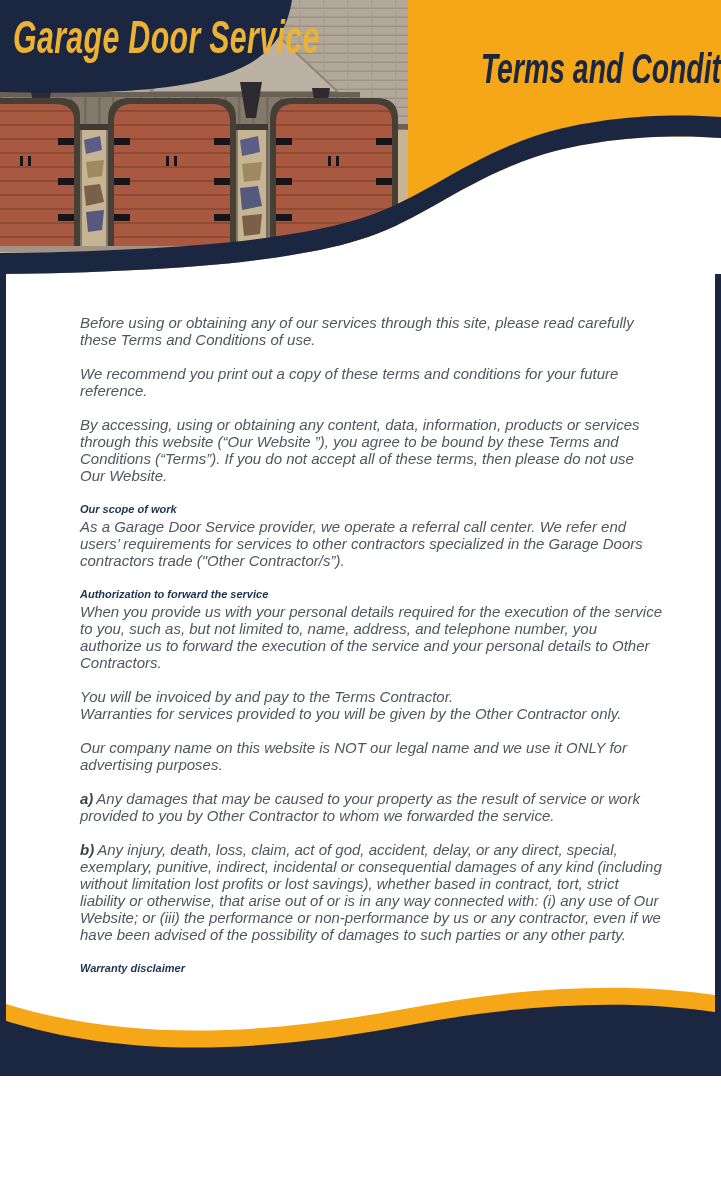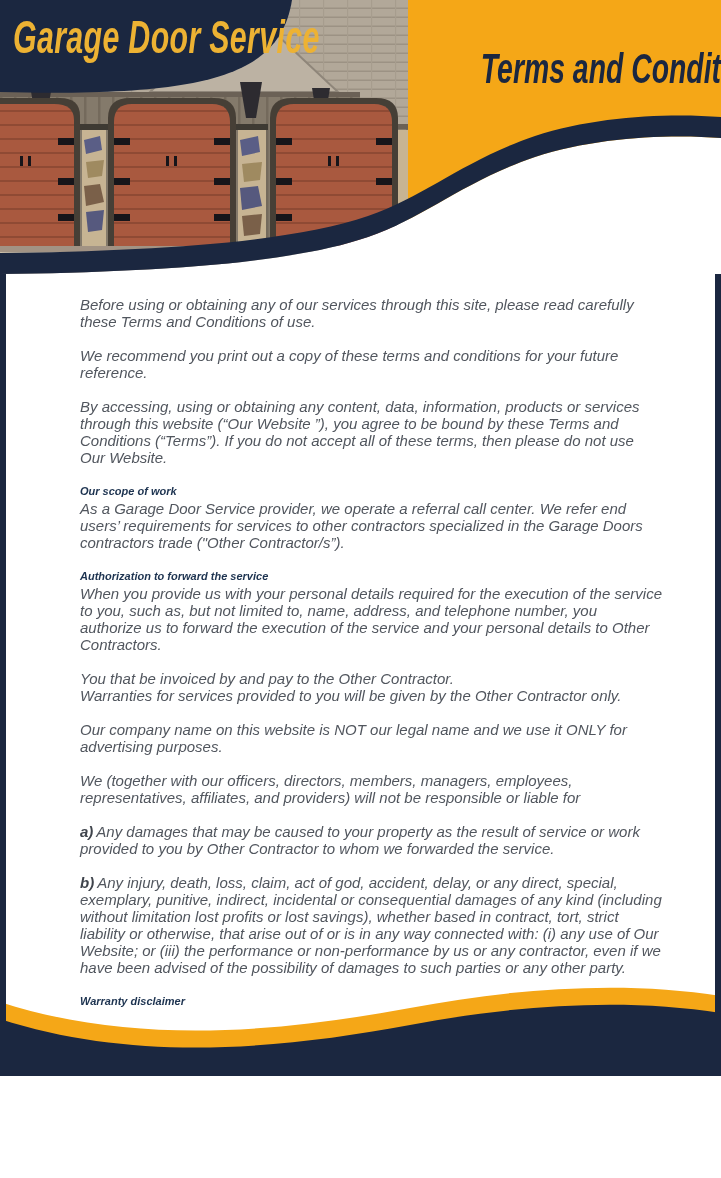--- a/index.html
+++ b/index.html
@@ -27,21 +27,21 @@
   }
   .pagetitle{
     position:absolute;left:408px;top:44px;width:313px;z-index:4;
     text-align:center;color:#1b2740;font-weight:bold;font-size:43px;
     white-space:nowrap;
   }
   .pagetitle span{display:inline-block;transform:scaleX(0.66);transform-origin:50% 50%;}
 
   
   #terms{
-    position:absolute;left:80px;top:296px;width:582px;z-index:1;
+    position:absolute;left:80px;top:314px;width:582px;z-index:1;
     font-size:15px;line-height:17px;color:#51565e;
   }
   #terms .block{margin:0 0 17px 0;}
   #terms h3{margin:0;font-size:11px;line-height:17px;font-weight:bold;color:#1d3350;}
   #terms p{margin:0;}
   #terms .lead{font-weight:bold;color:#3f444c;margin-right:3px;}
 
   
   #footer{position:absolute;left:0;bottom:0;width:721px;height:130px;z-index:2;}
 </style>
@@ -186,30 +186,29 @@
       <h3>Our scope of work</h3>
       <p>As a Garage Door Service provider, we operate a referral call center. We refer end users’ requirements for services to other contractors specialized in the Garage Doors contractors trade ("Other Contractor/s”).</p>
     </div>
 
     <div class="block">
       <h3>Authorization to forward the service</h3>
       <p>When you provide us with your personal details required for the execution of the service to you, such as, but not limited to, name, address, and telephone number, you authorize us to forward the execution of the service and your personal details to Other Contractors.</p>
     </div>
 
     <div class="block">
-      <p>You that be invoiced by and pay to the Other Contractor.</p>
+      <p>You will be invoiced by and pay to the Terms Contractor.</p>
       <p>Warranties for services provided to you will be given by the Other Contractor only.</p>
     </div>
 
     <div class="block">
       <p>Our company name on this website is NOT our legal name and we use it ONLY for advertising purposes.</p>
     </div>
 
     <div class="block">
-      <p>We (together with our officers, directors, members, managers, employees, representatives, affiliates, and providers) will not be responsible or liable for</p>
     </div>
 
     <div class="block">
       <p><strong class="lead">a)</strong><span>Any damages that may be caused to your property as the result of service or work provided to you by Other Contractor to whom we forwarded the service.</span></p>
     </div>
 
     <div class="block">
       <p><strong class="lead">b)</strong><span>Any injury, death, loss, claim, act of god, accident, delay, or any direct, special, exemplary, punitive, indirect, incidental or consequential damages of any kind (including without limitation lost profits or lost savings), whether based in contract, tort, strict liability or otherwise, that arise out of or is in any way connected with: (i) any use of Our Website; or (iii) the performance or non-performance by us or any contractor, even if we have been advised of the possibility of damages to such parties or any other party.</span></p>
     </div>
 

